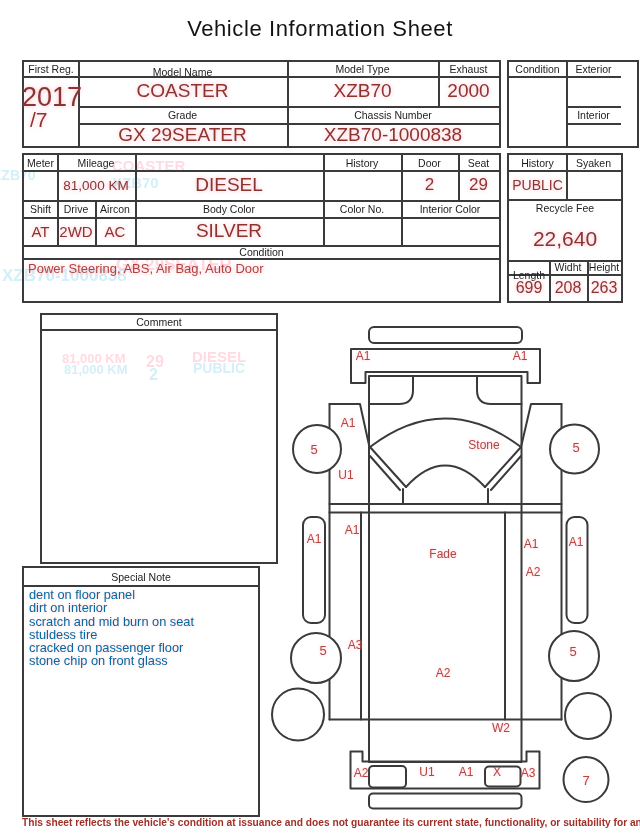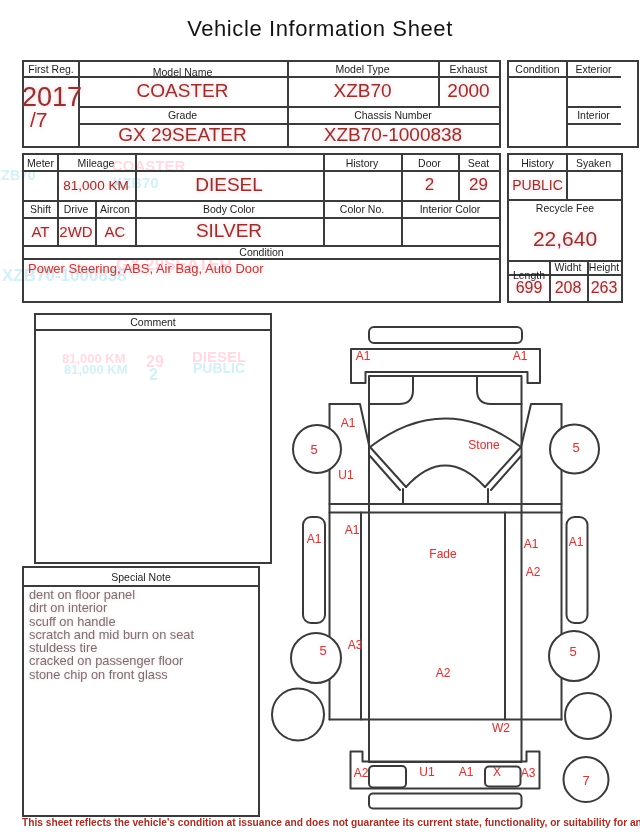--- a/index.html
+++ b/index.html
@@ -19,21 +19,21 @@
     font-size:10.5px;color:#1d1d1d;white-space:nowrap;
   }
   .val{
     position:absolute;display:flex;align-items:center;justify-content:center;
     font-size:19px;color:#8c342e;white-space:nowrap;
     text-shadow:0 0 4px rgba(255,130,160,.55);
   }
   .val.left{justify-content:flex-start;}
   .notes{
     position:absolute;left:5px;top:21px;width:228px;
-    font-size:12.8px;line-height:12.8px;color:#737373;
+    font-size:12.8px;line-height:12.8px;color:#0369a1;
     text-shadow:0 0 3px rgba(255,150,170,.45);
   }
   .notes div{margin-bottom:.5px;}
   .footer{
     position:absolute;left:22px;top:817px;width:596px;text-align:center;
     font-size:10.2px;font-weight:bold;color:#a03028;white-space:nowrap;
   }
   .diagram{position:absolute;left:270px;top:310px;width:370px;height:525px;text-align:right;}
   .diagram svg{position:absolute;left:0;top:0;}
   .marker{
@@ -166,32 +166,31 @@
       <div class="hdr" style="left:0;top:44px;width:112px;height:18px">Recycle Fee</div>
       <div class="val" style="left:0;top:62px;width:112px;height:43px;font-size:21px">22,640</div>
       <div class="hdr" style="left:0;top:105px;width:40px;height:30px">Length</div>
       <div class="hdr" style="left:40px;top:105px;width:38px;height:14px">Widht</div>
       <div class="hdr" style="left:78px;top:105px;width:34px;height:14px">Height</div>
       <div class="val" style="left:0;top:119px;width:40px;height:27px;font-size:16px">699</div>
       <div class="val" style="left:40px;top:119px;width:38px;height:27px;font-size:16px">208</div>
       <div class="val" style="left:78px;top:119px;width:34px;height:27px;font-size:16px">263</div>
     </div>
 
-    <div class="box" style="left:34px;top:313px;width:238px;height:251px">
+    <div class="box" style="left:40px;top:313px;width:238px;height:251px">
       <div class="hdr" style="left:0;top:0;width:234px;height:14px">Comment</div>
       <div class="hl" style="left:0;top:14px;width:234px"></div>
     </div>
 
     <div class="box" style="left:22px;top:566px;width:238px;height:251px">
       <div class="hdr" style="left:0;top:2px;width:234px;height:14px">Special Note</div>
       <div class="hl" style="left:0;top:17px;width:234px"></div>
       <div class="notes">
         <div>dent on floor panel</div>
         <div>dirt on interior</div>
-        <div>scuff on handle</div>
         <div>scratch and mid burn on seat</div>
         <div>stuldess tire</div>
         <div>cracked on passenger floor</div>
         <div>stone chip on front glass</div>
       </div>
     </div>
 
     <div class="diagram">
       <svg width="370" height="525" viewBox="270 310 370 525">
         <g fill="none" stroke="#3a3a3a" stroke-width="2" stroke-linejoin="round" stroke-linecap="round">

